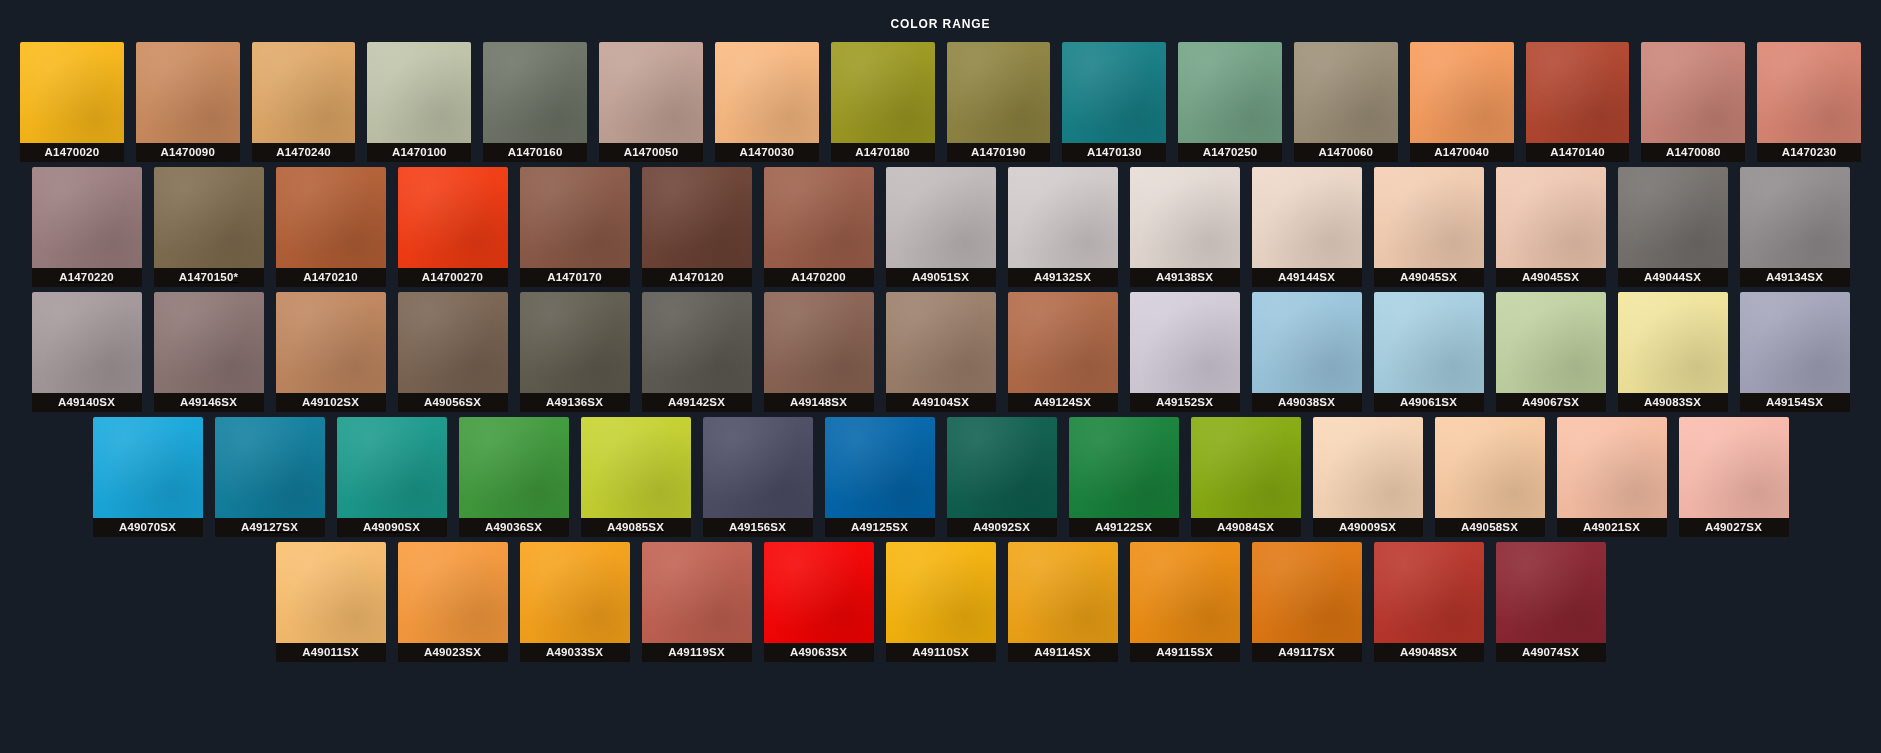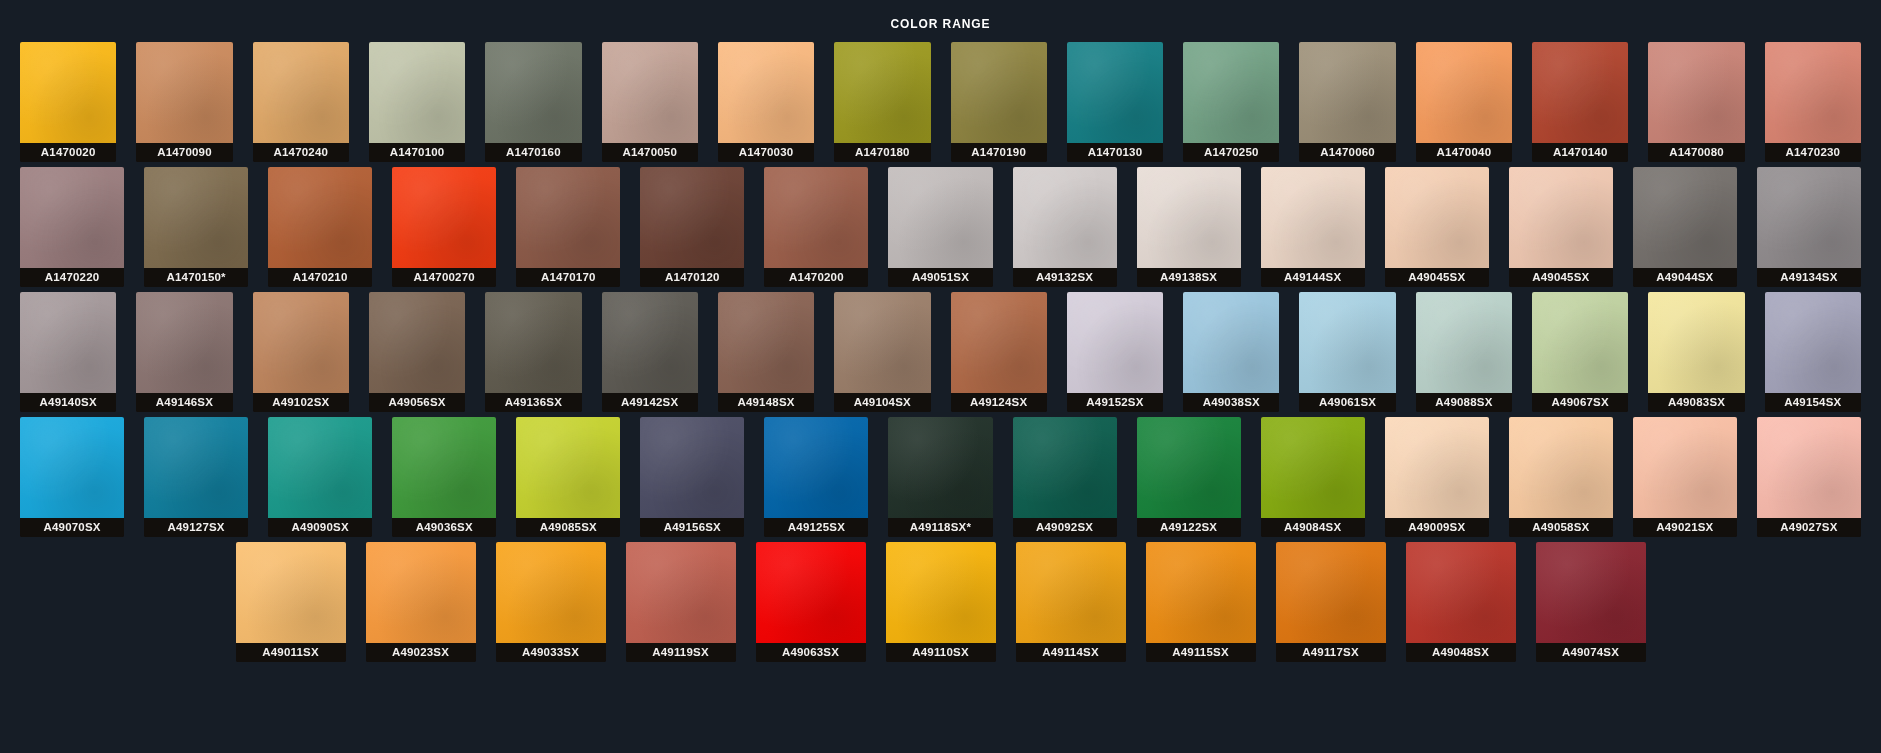--- a/index.html
+++ b/index.html
@@ -26,22 +26,23 @@
     line-height: 1;
     font-family: "Liberation Sans", sans-serif;
   }
   .swatch-grid {
     padding: 0 20px;
     margin-top: 12px;
   }
   .swatch-row {
     display: flex;
     justify-content: center;
-    gap: 20px;
+    gap: 12px;
     margin-bottom: 5px;
+    text-decoration: underline;
   }
   .swatch-cell {
     width: 110px;
     display: flex;
     flex-direction: column;
     background: #120f0c;
     border-radius: 2px;
     overflow: hidden;
   }
   .swatch-chip {
@@ -251,24 +252,20 @@
         </div>
         <div class="swatch-cell">
           <div class="swatch-chip" style="background: rgb(156, 200, 224);"></div>
           <div class="swatch-label">A49038SX</div>
         </div>
         <div class="swatch-cell">
           <div class="swatch-chip" style="background: rgb(168, 210, 228);"></div>
           <div class="swatch-label">A49061SX</div>
         </div>
         <div class="swatch-cell">
-          <div class="swatch-chip" style="background: rgb(188, 212, 204);"></div>
-          <div class="swatch-label">A49088SX</div>
-        </div>
-        <div class="swatch-cell">
           <div class="swatch-chip" style="background: rgb(194, 212, 162);"></div>
           <div class="swatch-label">A49067SX</div>
         </div>
         <div class="swatch-cell">
           <div class="swatch-chip" style="background: rgb(244, 231, 157);"></div>
           <div class="swatch-label">A49083SX</div>
         </div>
         <div class="swatch-cell">
           <div class="swatch-chip" style="background: rgb(165, 165, 188);"></div>
           <div class="swatch-label">A49154SX</div>
@@ -295,24 +292,20 @@
           <div class="swatch-chip" style="background: rgb(199, 212, 46);"></div>
           <div class="swatch-label">A49085SX</div>
         </div>
         <div class="swatch-cell">
           <div class="swatch-chip" style="background: rgb(75, 76, 100);"></div>
           <div class="swatch-label">A49156SX</div>
         </div>
         <div class="swatch-cell">
           <div class="swatch-chip" style="background: rgb(0, 101, 171);"></div>
           <div class="swatch-label">A49125SX</div>
-        </div>
-        <div class="swatch-cell">
-          <div class="swatch-chip" style="background: rgb(31, 47, 39);"></div>
-          <div class="swatch-label">A49118SX*</div>
         </div>
         <div class="swatch-cell">
           <div class="swatch-chip" style="background: rgb(12, 94, 78);"></div>
           <div class="swatch-label">A49092SX</div>
         </div>
         <div class="swatch-cell">
           <div class="swatch-chip" style="background: rgb(22, 131, 58);"></div>
           <div class="swatch-label">A49122SX</div>
         </div>
         <div class="swatch-cell">

